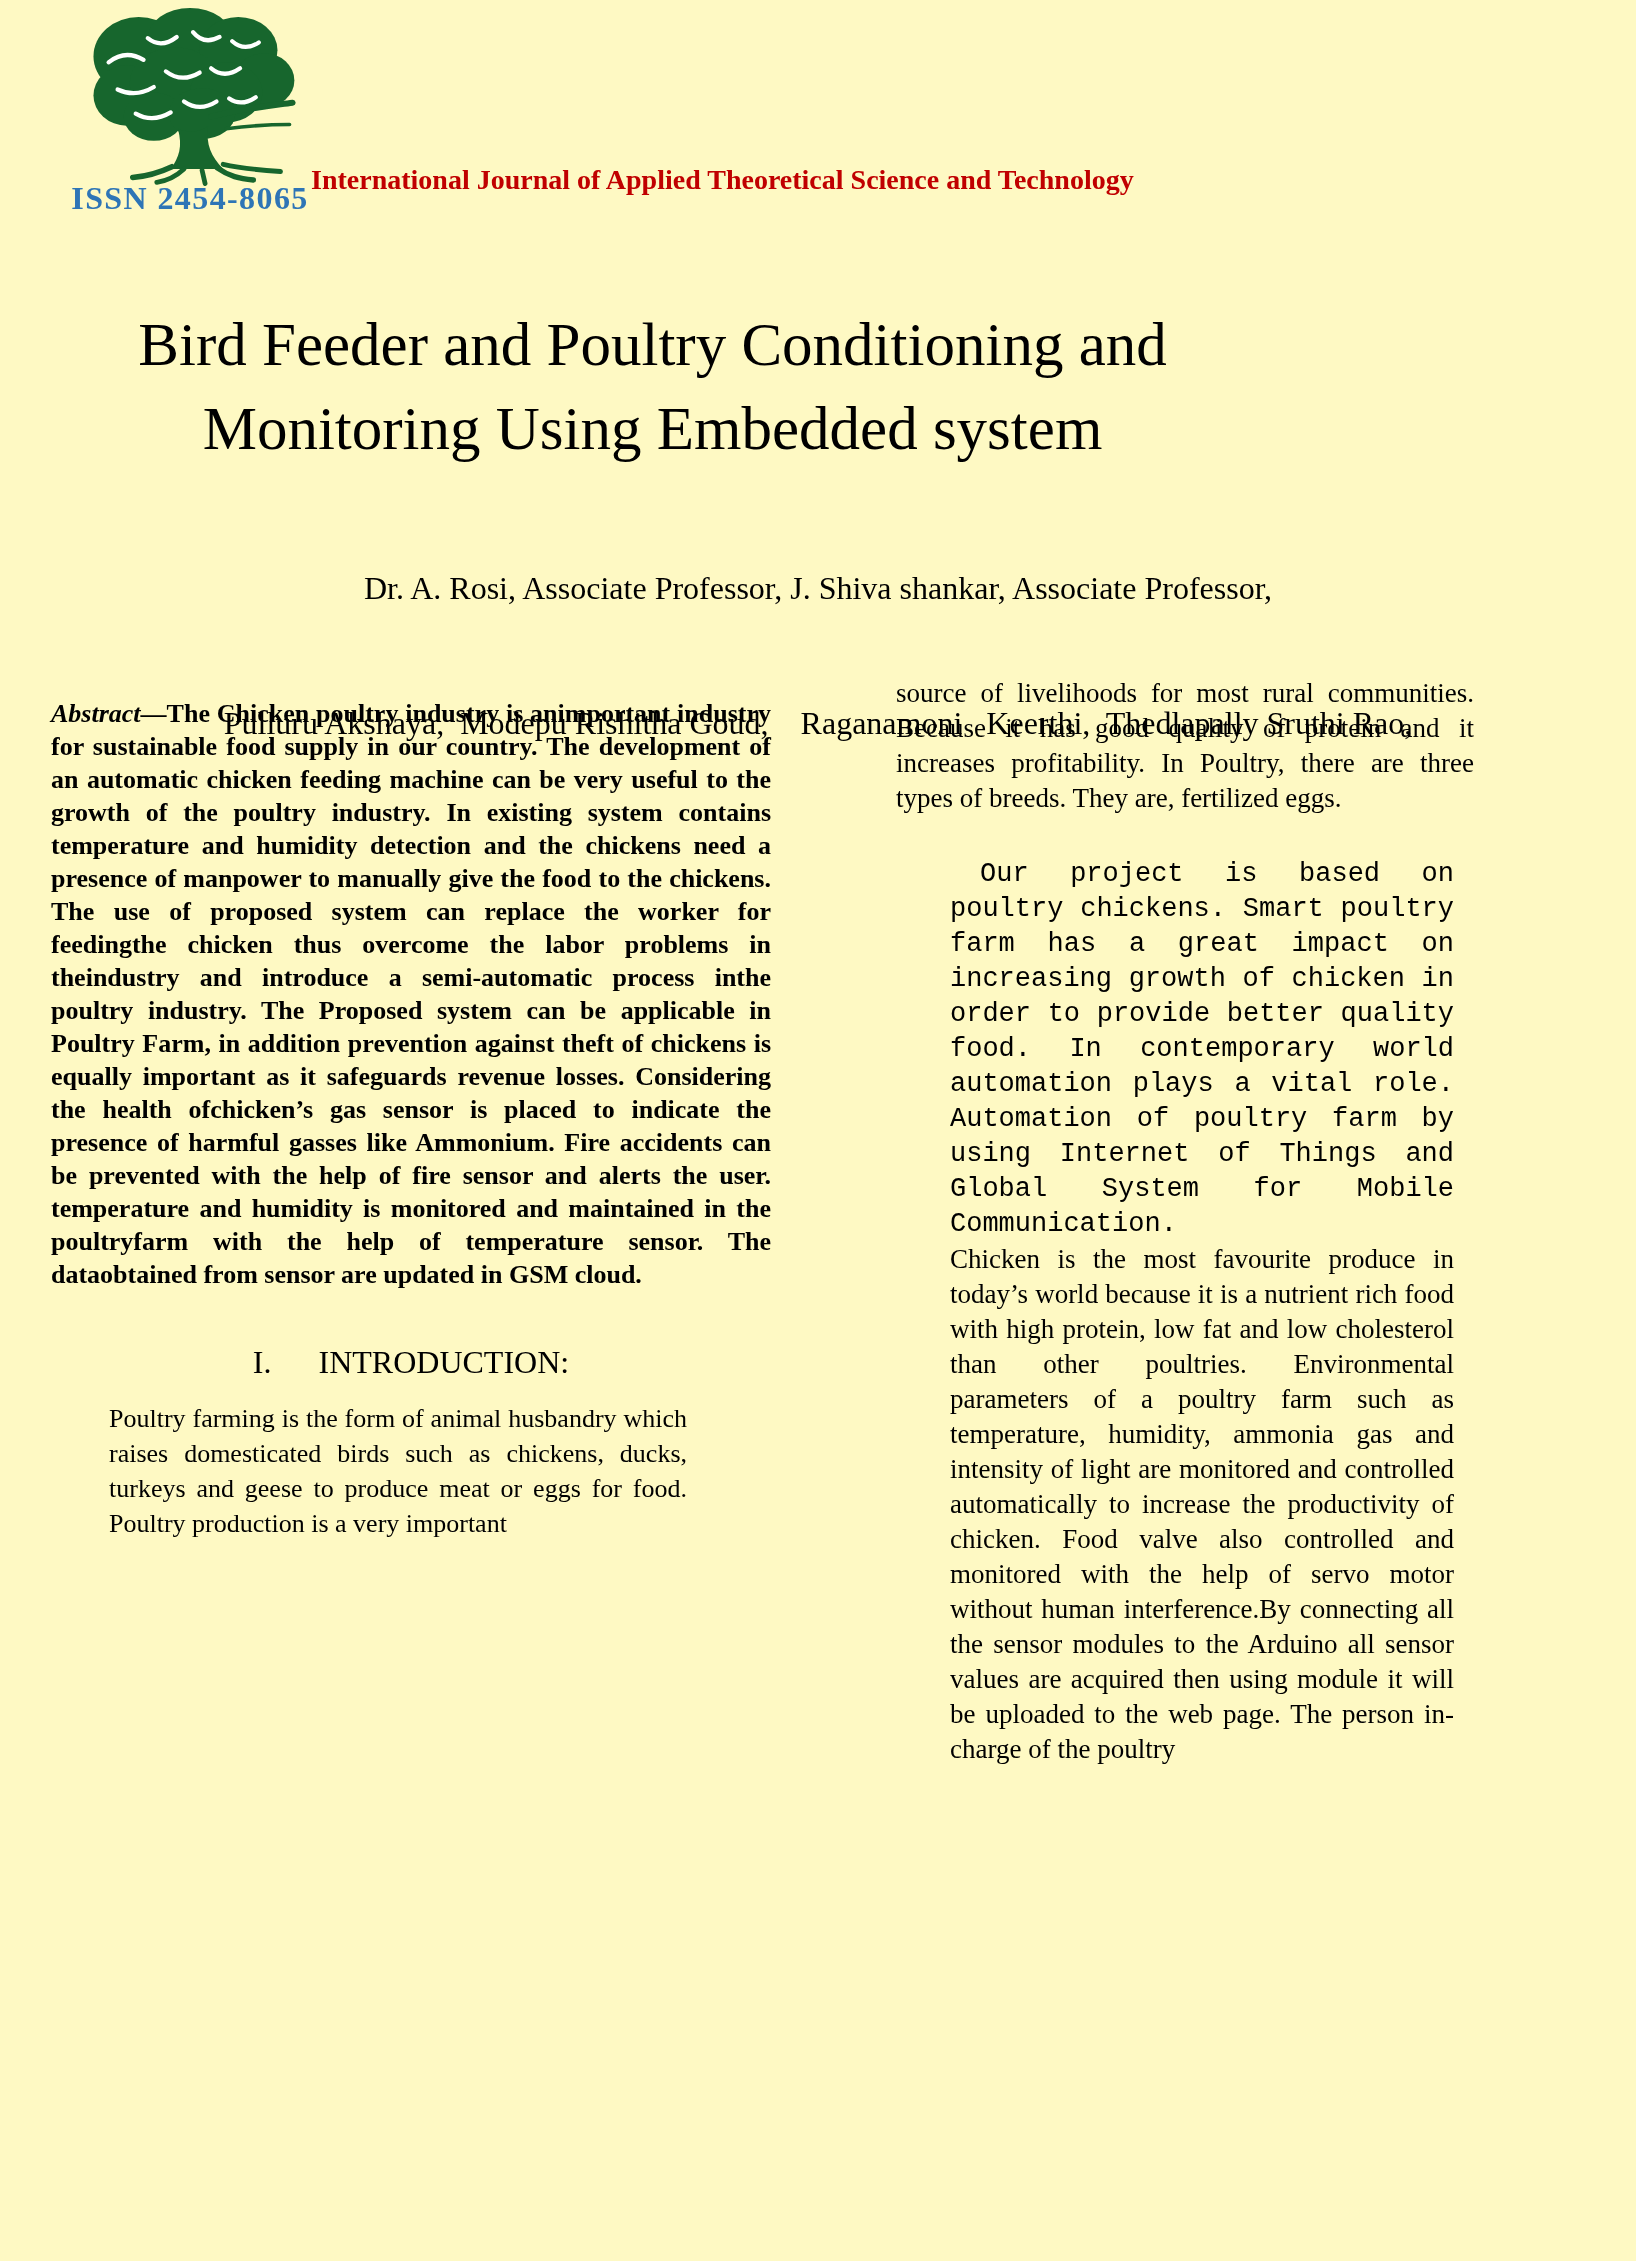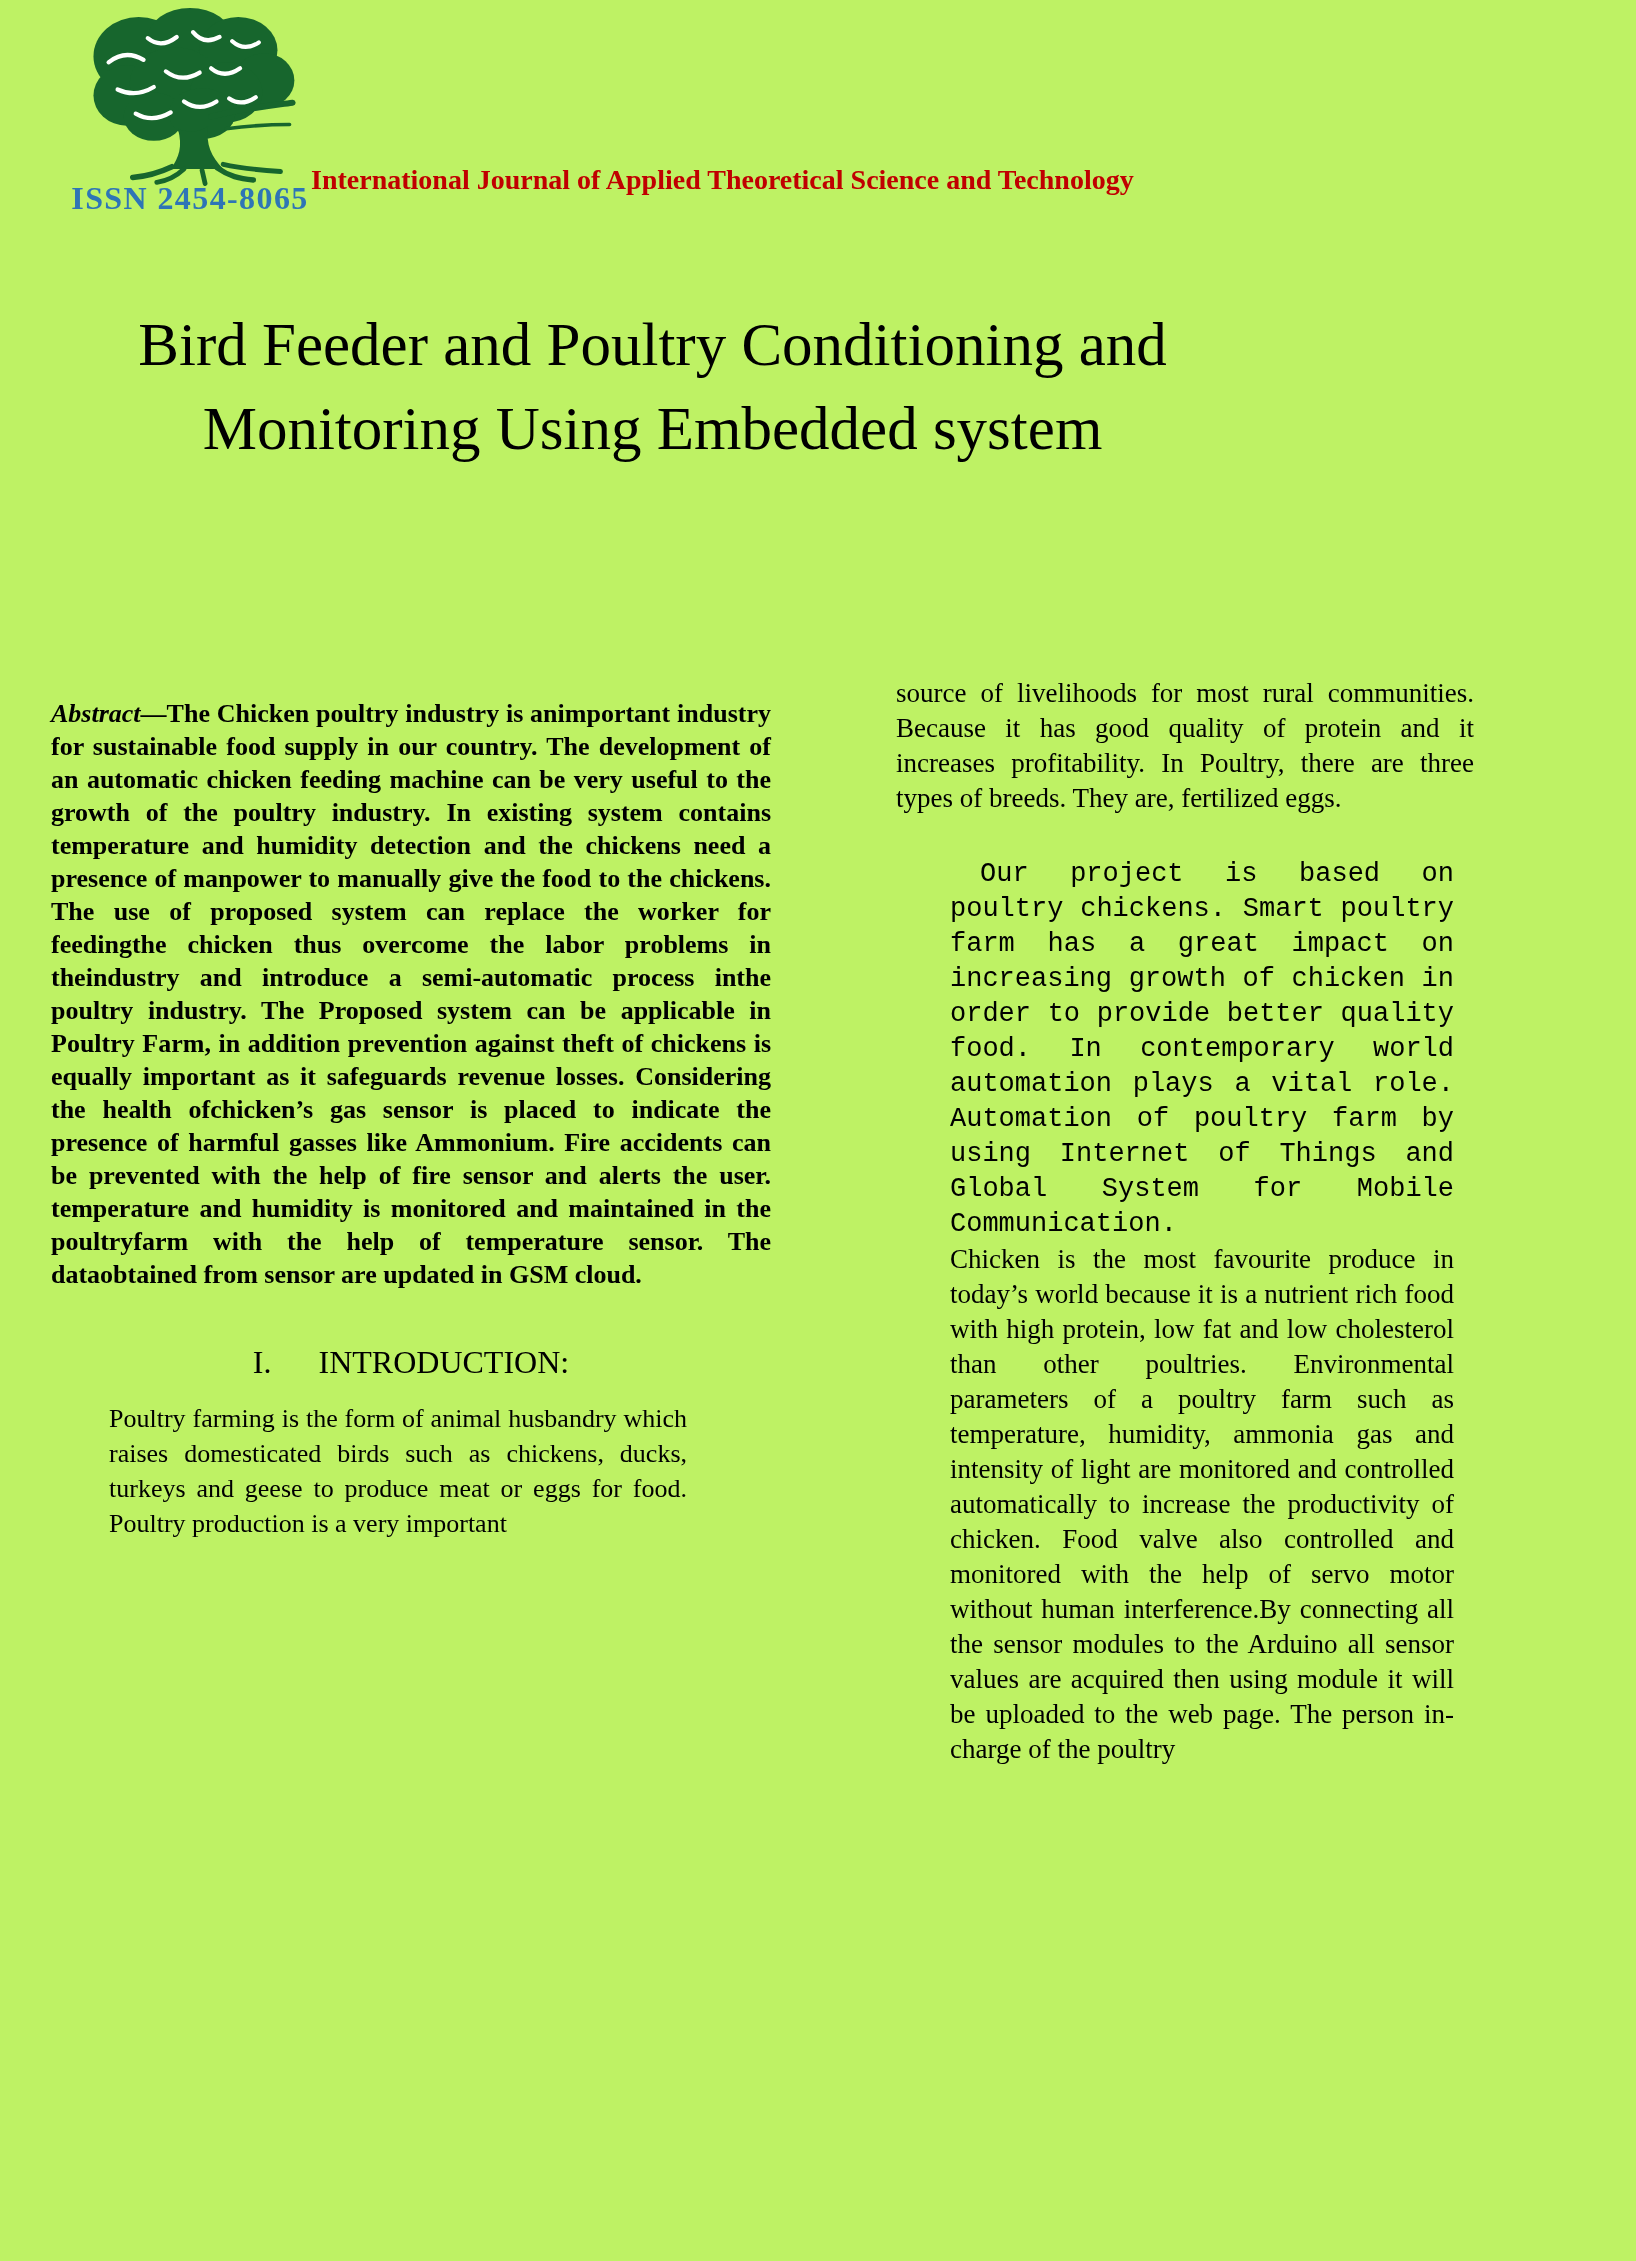--- a/index.html
+++ b/index.html
@@ -1,20 +1,20 @@
 <!DOCTYPE html>
 <html style="font-size:10.8px"><head>
 <meta charset="utf-8">
 <style>
   html, body { margin: 0; padding: 0; background: #ffffff; }
   .page {
     position: relative;
     width: 1636px;
     height: 2261px;
-    background: #bef264;
+    background: #fef9c3;
     font-family: "Liberation Serif", "DejaVu Serif", serif;
     color: #000000;
     overflow: hidden;
   }
 
   
   .logo {
     position: absolute;
     left: 64px;
     top: 5.4px;
@@ -162,20 +162,24 @@
 
   <div class="masthead-text">
     <div>International Journal of Applied Theoretical Science and Technology</div>
   </div>
 
   <div class="paper-title">
     <div>Bird Feeder and Poultry Conditioning and</div>
     <div>Monitoring Using Embedded system</div>
   </div>
 
+  <div class="authors">
+    <div>Dr. A. Rosi, Associate Professor, J. Shiva shankar, Associate Professor,</div>
+    <div>Pulluru Akshaya,  Modepu Rishitha Goud,    Raganamoni   Keerthi,  Thedlapally Sruthi Rao,</div>
+  </div>
 
   <div class="col-left">
     <p class="abstract"><span class="ab-label">Abstract</span><span>—</span><span>The Chicken poultry industry is animportant industry for sustainable food supply in our country. The development of an automatic chicken feeding machine can be very useful to the growth of the poultry industry. In existing system contains temperature and humidity detection and the chickens need a presence of manpower to manually give the food to the chickens. The use of proposed system can replace the worker for feedingthe chicken thus overcome the labor problems in theindustry and introduce a semi-automatic process inthe poultry industry. The Proposed system can be applicable in Poultry Farm, in addition prevention against theft of chickens is equally important as it safeguards revenue losses. Considering the health ofchicken’s gas sensor is placed to indicate the presence of harmful gasses like Ammonium. Fire accidents can be prevented with the help of fire sensor and alerts the user. temperature and humidity is monitored and maintained in the poultryfarm with the help of temperature sensor. The dataobtained from sensor are updated in GSM cloud.</span></p>
 
     <div class="intro-heading">
       <span>I.</span>
       <span>INTRODUCTION:</span>
     </div>
 
     <p class="intro-para">Poultry farming is the form of animal husbandry which raises domesticated birds such as chickens, ducks, turkeys and geese to produce meat or eggs for food. Poultry production is a very important</p>

